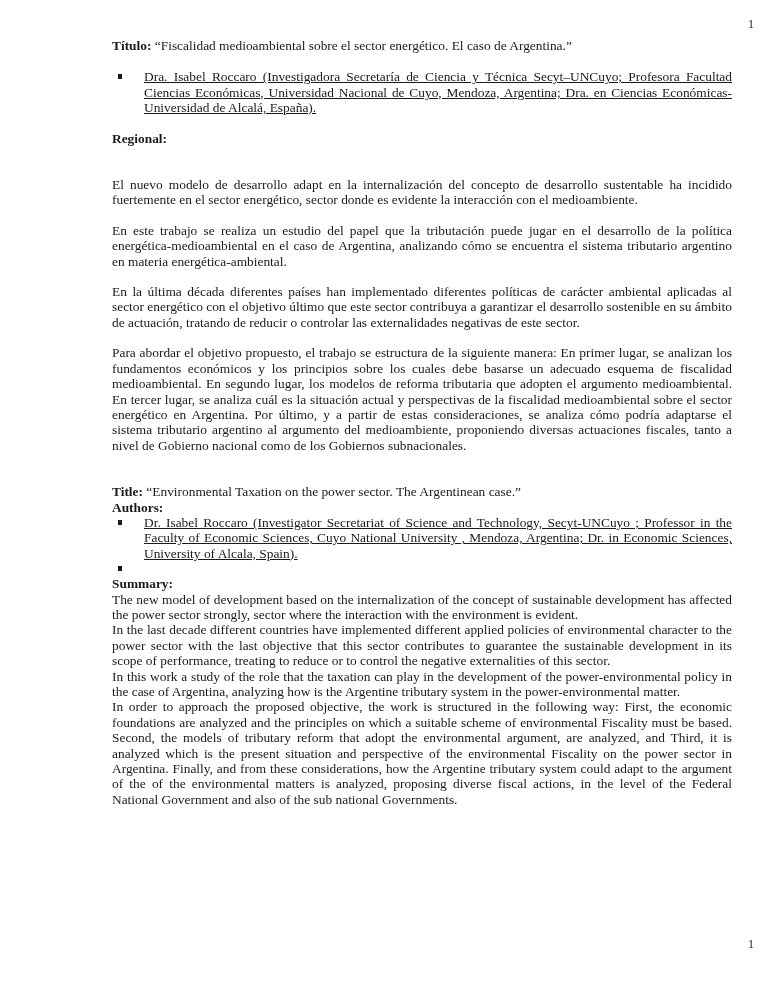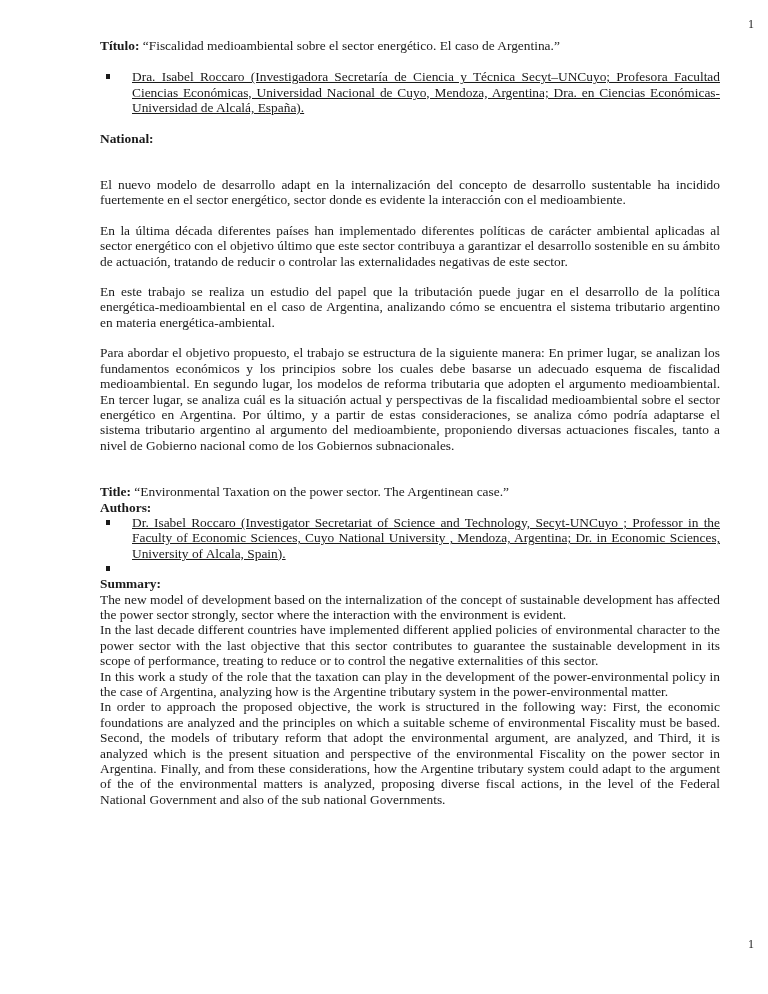--- a/index.html
+++ b/index.html
@@ -3,21 +3,21 @@
 <meta charset="utf-8">
 <style>
   html, body { margin: 0; padding: 0; background: #ffffff; }
   body {
     width: 768px; height: 994px; position: relative; overflow: hidden;
     font-family: "Liberation Serif", serif; color: #1a1a1a;
     font-size: 13.4px; line-height: 15.4px;
   }
   .page-num-top { position: absolute; left: 748px; top: 17px; font-size: 12px; }
   .page-num-bottom { position: absolute; left: 748px; top: 937px; font-size: 12px; }
-  .content { position: absolute; left: 100px; top: 38px; width: 656px; }
+  .content { position: absolute; left: 112px; top: 38px; width: 656px; }
   .pad { width: 620px; }
   p { margin: 0; }
   b { font-weight: bold; }
   .just { text-align: justify; }
   .bullet-list { margin: 0; padding: 0; list-style: none; text-decoration: underline; }
   .bullet-list li { position: relative; padding-left: 32px; text-align: justify; }
   .bullet-list li .sq {
     position: absolute; left: 6px; top: 5px; width: 4px; height: 5px; background: #1a1a1a;
   }
   .en .bullet-list li { padding-left: 32px; }
@@ -30,25 +30,25 @@
 
 <div class="content">
   <div class="pad">
     <p style="margin-top:0;"><b>Título:</b><span> “Fiscalidad medioambiental sobre el sector energético. El caso de Argentina.”</span></p>
 
 
     <ul class="bullet-list" style="margin-top:16px;">
       <li><span class="sq"></span><span>Dra. Isabel Roccaro (Investigadora Secretaría de Ciencia y Técnica Secyt–UNCuyo; Profesora Facultad Ciencias Económicas, Universidad Nacional de Cuyo, Mendoza, Argentina; Dra. en Ciencias Económicas-Universidad de Alcalá, España).</span></li>
     </ul>
 
-    <p style="margin-top:15px;"><b>National:</b></p>
+    <p style="margin-top:15px;"><b>Regional:</b></p>
 
     <p class="just" style="margin-top:31px;">El nuevo modelo de desarrollo adapt en la internalización del concepto de desarrollo sustentable ha incidido fuertemente en el sector energético, sector donde es evidente la interacción con el  medioambiente.</p>
+    <p class="just" style="margin-top:15px;">En este trabajo se realiza un estudio del papel que la tributación puede jugar en el desarrollo de la política energética-medioambiental  en el caso de Argentina, analizando cómo se encuentra el sistema tributario argentino en materia energética-ambiental.</p>
     <p class="just" style="margin-top:15px;">En la última década diferentes países han implementado diferentes políticas de carácter ambiental aplicadas al sector energético con el objetivo último que este sector contribuya a garantizar el desarrollo sostenible en su ámbito de actuación, tratando de reducir o controlar las externalidades negativas de este sector.</p>
-    <p class="just" style="margin-top:15px;">En este trabajo se realiza un estudio del papel que la tributación puede jugar en el desarrollo de la política energética-medioambiental  en el caso de Argentina, analizando cómo se encuentra el sistema tributario argentino en materia energética-ambiental.</p>
     <p class="just" style="margin-top:15px;">Para abordar el objetivo propuesto, el trabajo se estructura  de la siguiente manera: En primer lugar, se analizan los fundamentos económicos  y los principios sobre los cuales debe basarse un adecuado esquema de fiscalidad medioambiental. En segundo lugar, los modelos de reforma tributaria que adopten el argumento medioambiental. En tercer lugar, se analiza cuál es la situación actual y perspectivas de la fiscalidad medioambiental sobre el sector energético en Argentina. Por último, y a  partir de estas consideraciones, se analiza cómo podría adaptarse el sistema tributario argentino al argumento del medioambiente, proponiendo diversas actuaciones fiscales, tanto a nivel de Gobierno nacional como de los Gobiernos subnacionales.</p>
   </div>
 
   <div class="pad en" style="margin-top:31px;">
     <p><b>Title:</b><span> “Environmental Taxation on the power sector. The Argentinean case.”</span></p>
     <p><b>Authors:</b></p>
     <ul class="bullet-list">
       <li><span class="sq"></span><span>Dr. Isabel Roccaro (Investigator Secretariat of Science and Technology, Secyt-UNCuyo ; Professor in the Faculty of Economic Sciences, Cuyo National University , Mendoza, Argentina; Dr. in Economic Sciences, University of Alcala, Spain).</span></li>
       <li><span class="sq"></span></li>
     </ul>

